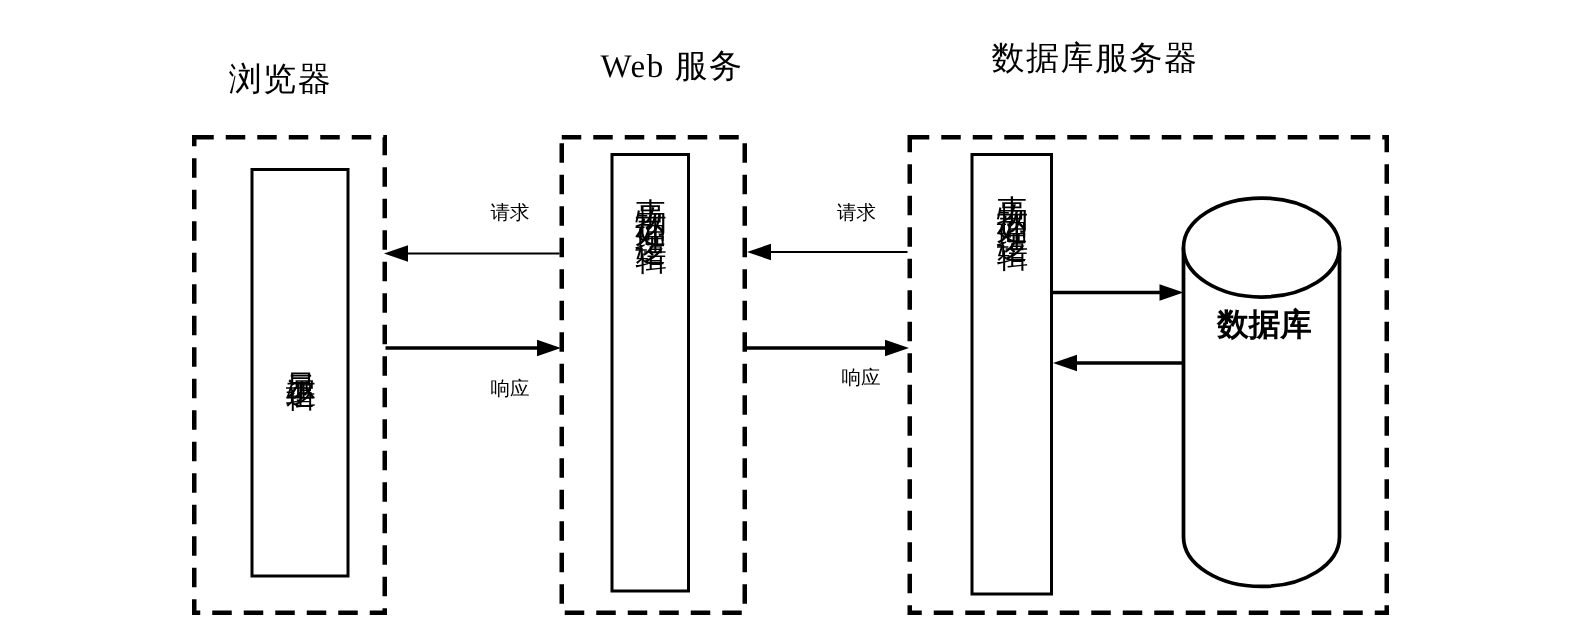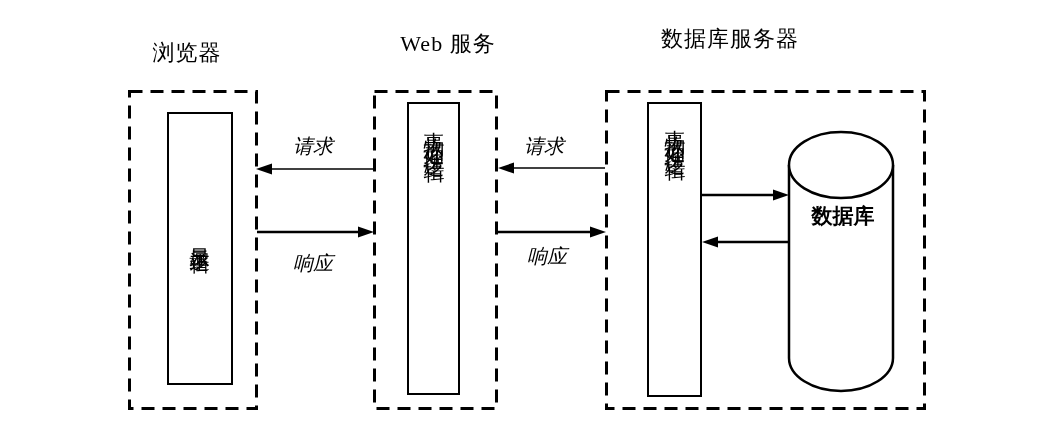--- a/index.html
+++ b/index.html
@@ -41,24 +41,23 @@
     white-space: nowrap;
   }
   .vtext.tight {
     font-size: 20px;
     line-height: 20px;
     letter-spacing: 2px;
   }
   .flow-label {
     position: absolute;
     width: 80px;
-    font-size: 20px;
-    text-align: center;
+    font-size: 13px;
+    text-align: right;
     white-space: nowrap;
-    font-style: italic;
   }
   .db-label {
     position: absolute;
     font-size: 21px;
     text-align: center;
     white-space: nowrap;
     font-weight: bold;
   }
   svg.layer {
     position: absolute;

